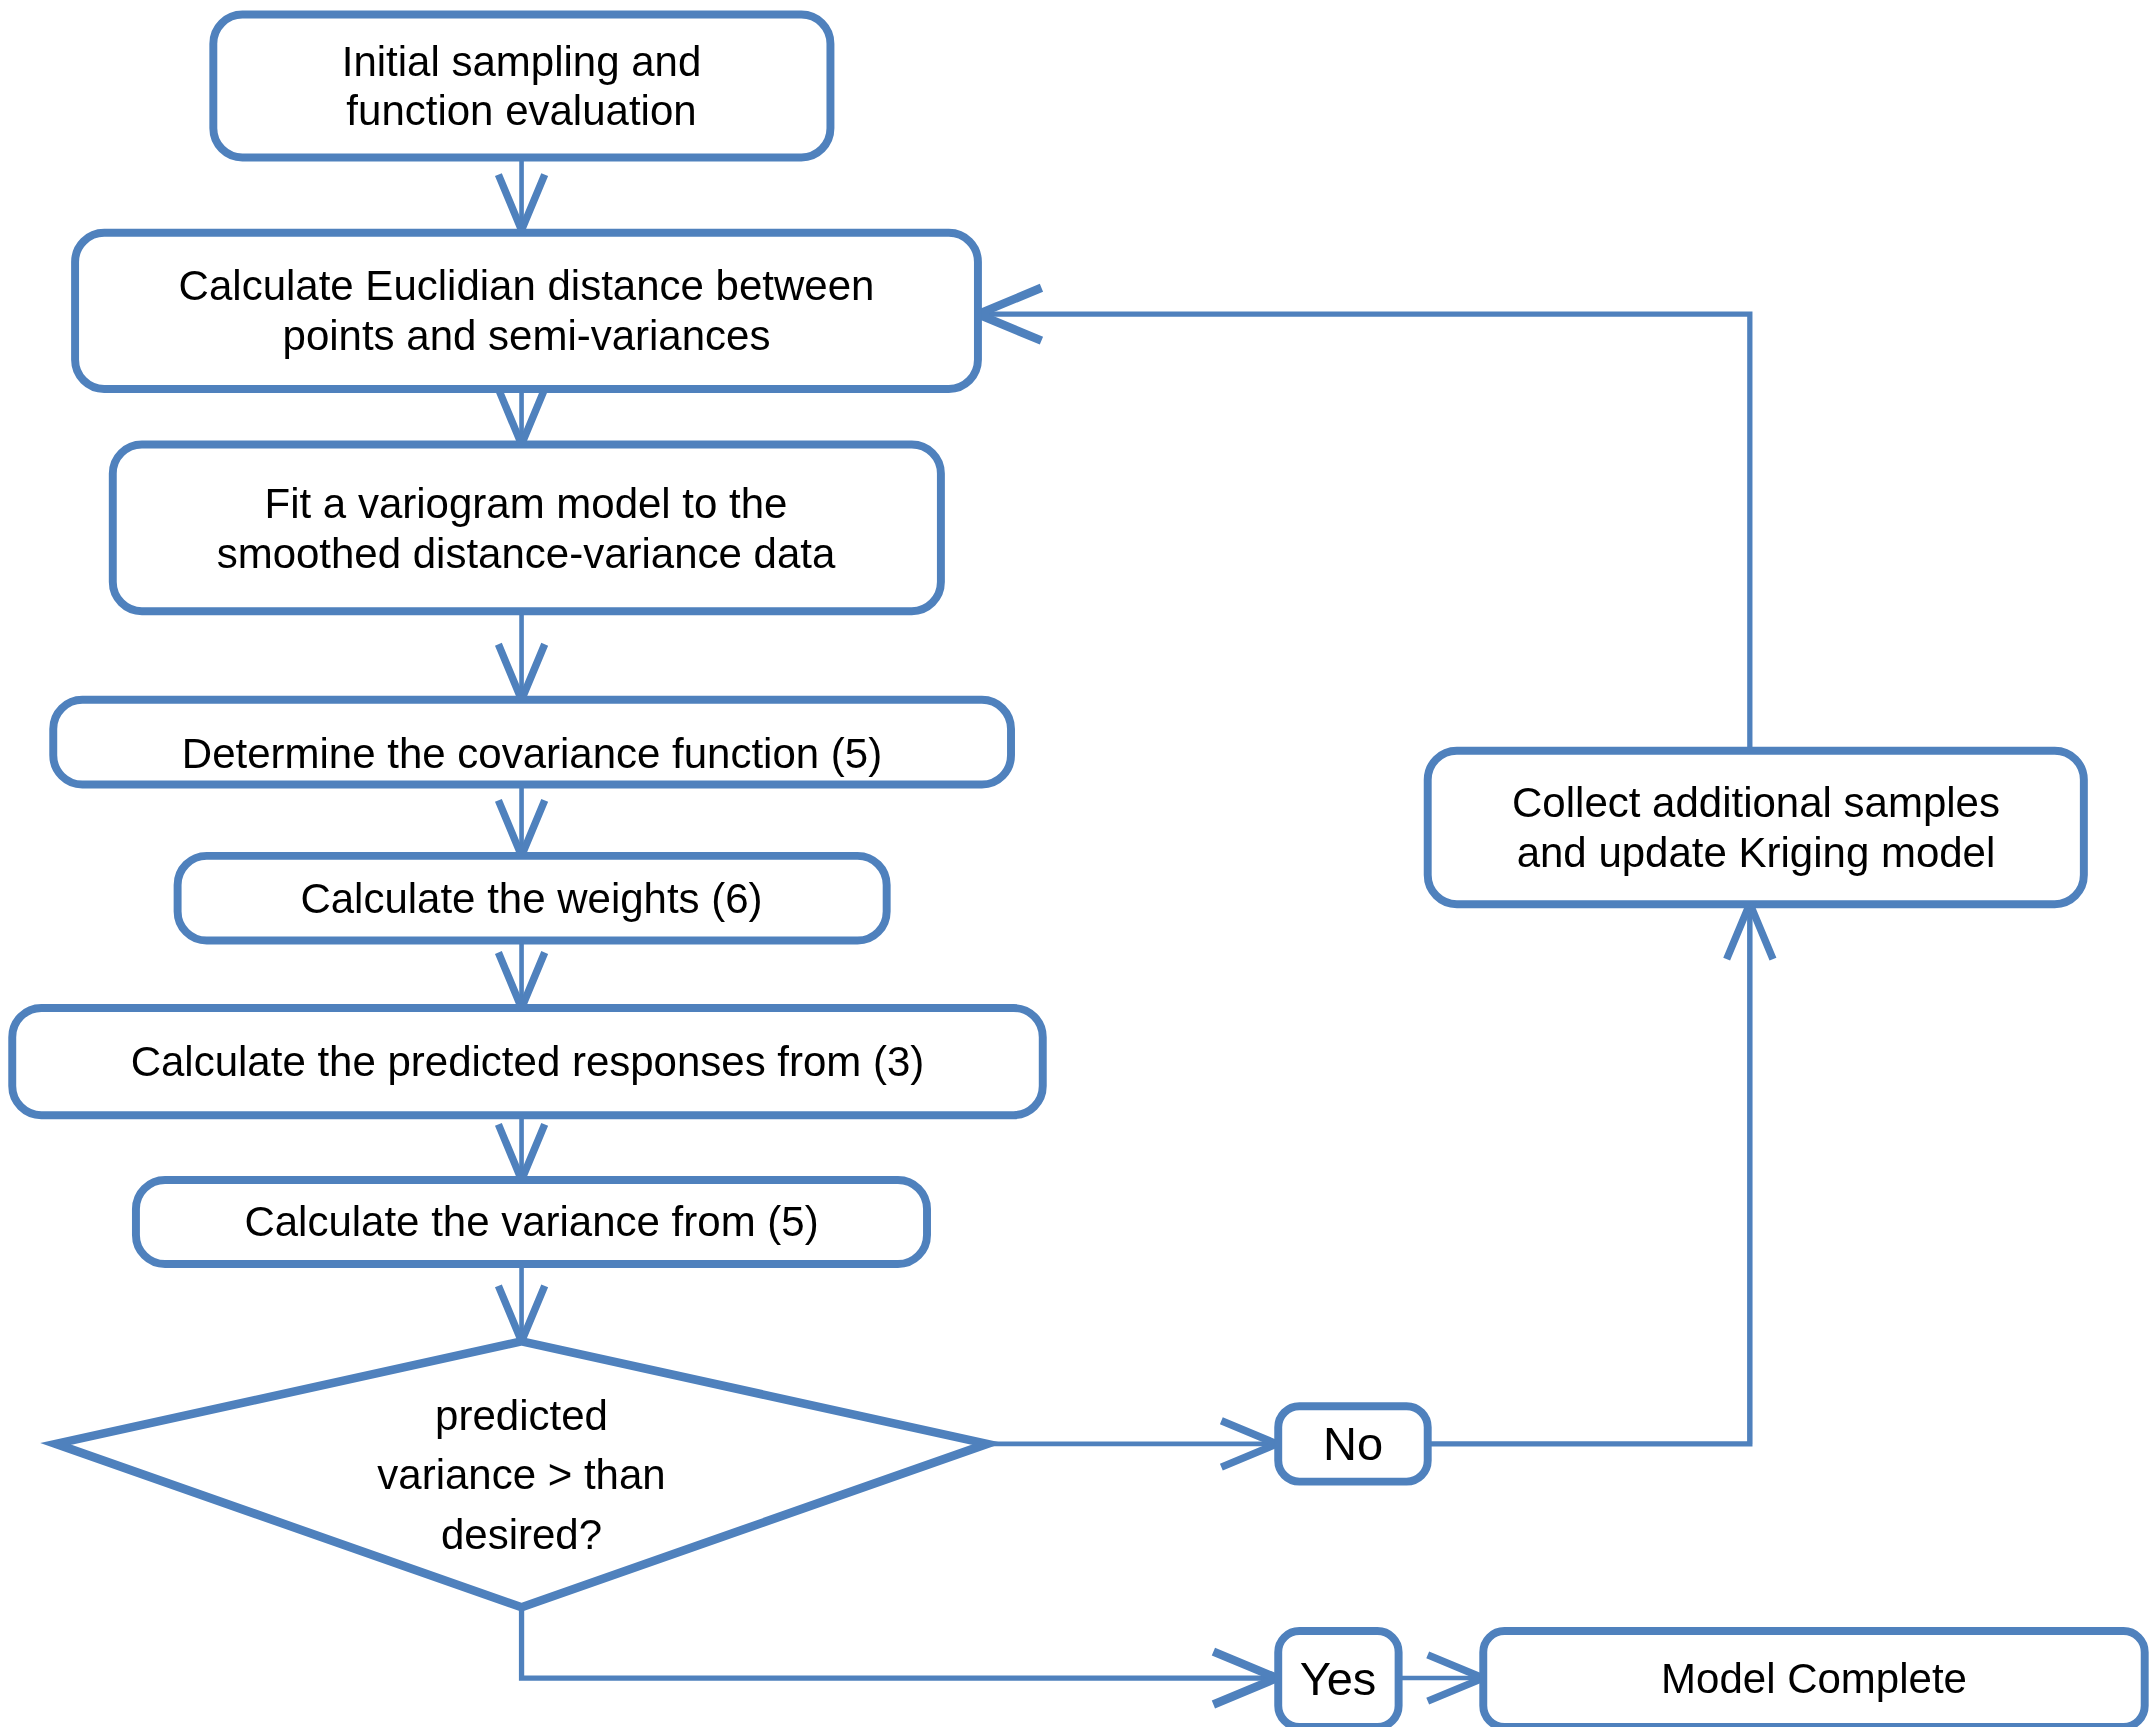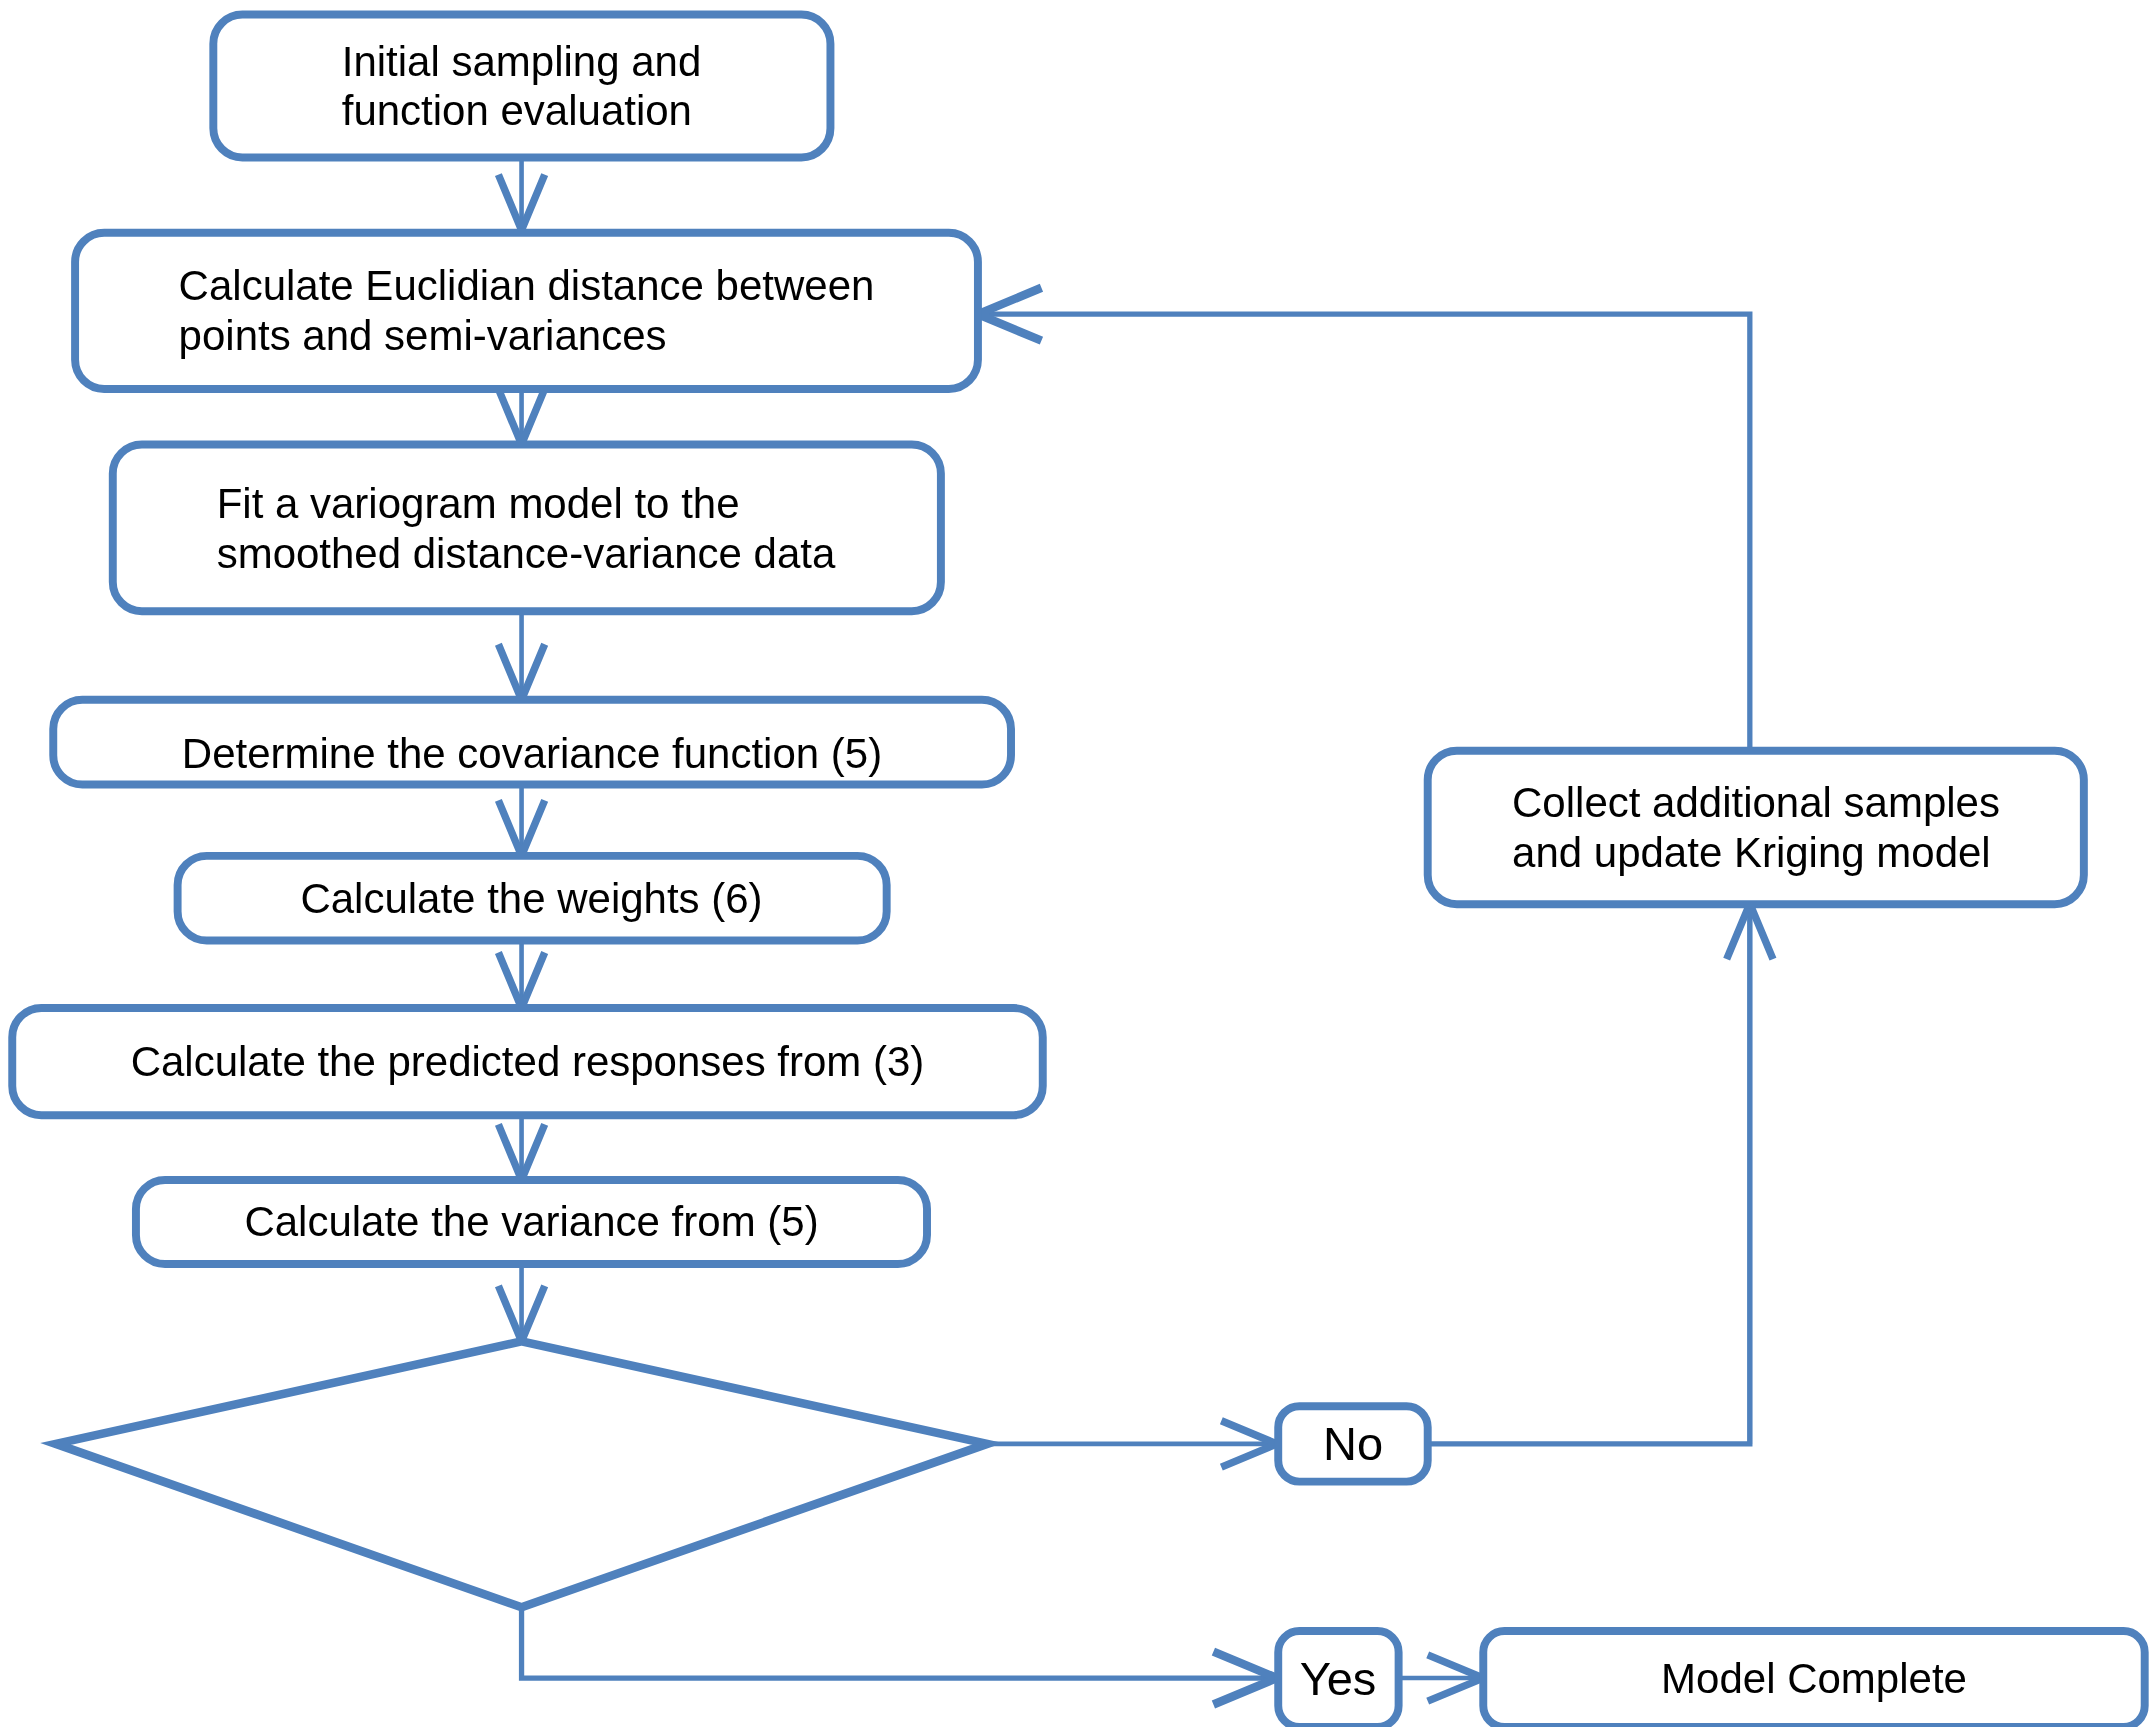--- a/index.html
+++ b/index.html
@@ -21,21 +21,21 @@
     left: 0;
     top: 0;
     width: 2151px;
     height: 1727px;
   }
   .node-label {
     position: absolute;
     display: flex;
     align-items: center;
     justify-content: center;
-    text-align: left;
+    text-align: center;
     color: #000000;
     font-family: "Liberation Sans", sans-serif;
     line-height: 1.18;
     white-space: pre-line;
     pointer-events: none;
     box-sizing: border-box;
   }
   .lbl-big   { font-size: 42px; }
   .lbl-small { font-size: 47px; }
 </style>
@@ -119,20 +119,23 @@
 points and semi-variances</div>
 
   <div class="node-label lbl-big" style="left:53px; top:711px; width:958px; height:85px;">Determine the covariance function (5)</div>
 
   <div class="node-label lbl-big" style="left:177px; top:856px; width:709px; height:85px;">Calculate the weights (6)</div>
 
   <div class="node-label lbl-big" style="left:12px; top:1008px; width:1031px; height:107px;">Calculate the predicted responses from (3)</div>
 
   <div class="node-label lbl-big" style="left:136px; top:1180px; width:791px; height:84px;">Calculate the variance from (5)</div>
 
+  <div class="node-label lbl-big" style="left:265px; top:1356px; width:513px; height:238px; line-height:1.42;">predicted
+variance &gt; than
+desired?</div>
 
   <div class="node-label lbl-big" style="left:1428px; top:751px; width:656px; height:153px;">Collect additional samples
 and update Kriging model</div>
 
   <div class="node-label lbl-small" style="left:1278px; top:1406px; width:150px; height:75px;">No</div>
 
   <div class="node-label lbl-small" style="left:1278px; top:1631px; width:120px; height:96px;">Yes</div>
 
   <div class="node-label lbl-big" style="left:1483px; top:1631px; width:662px; height:96px;">Model Complete</div>
 

